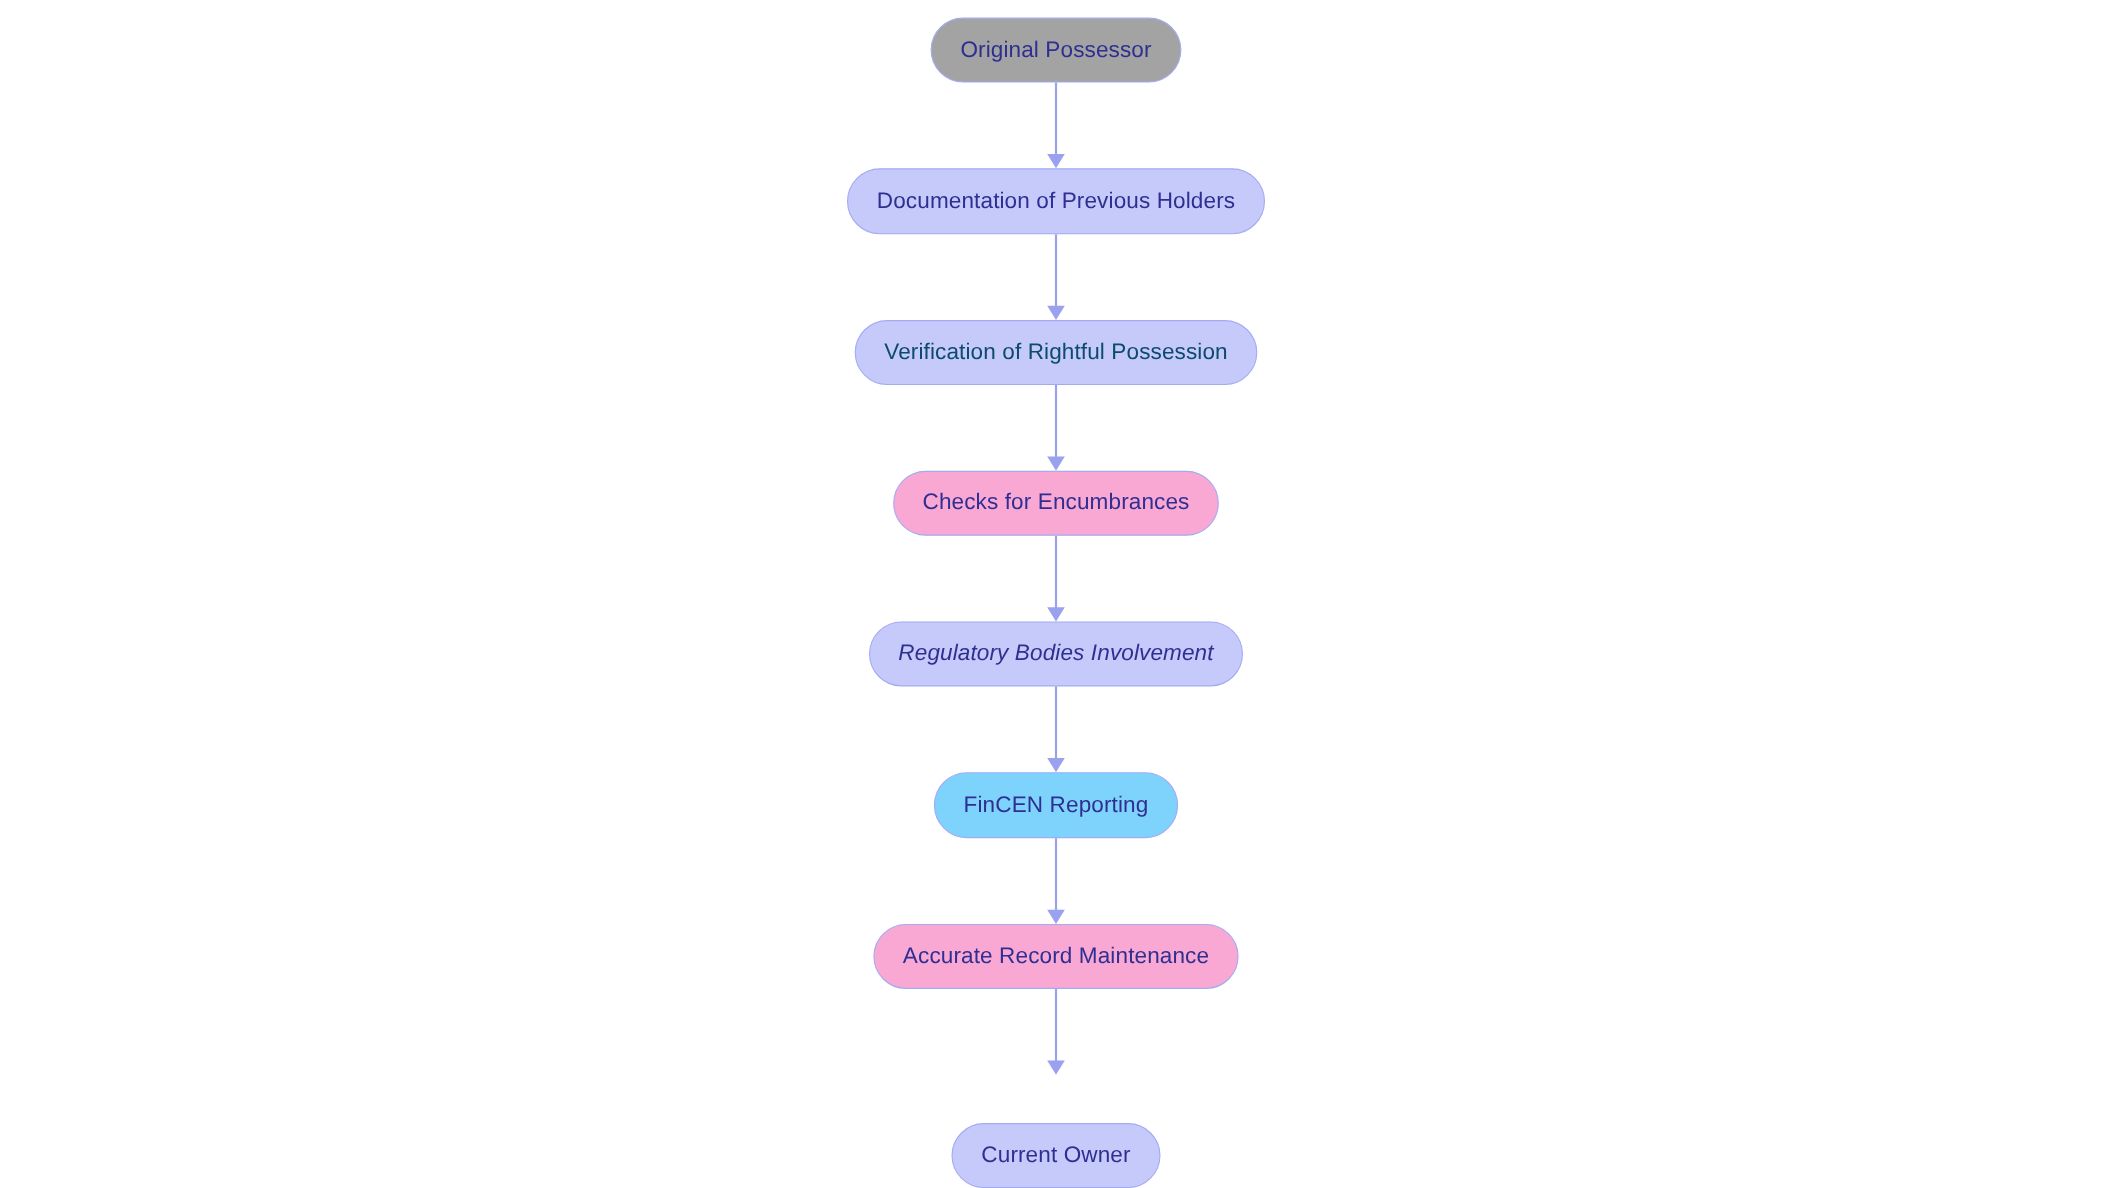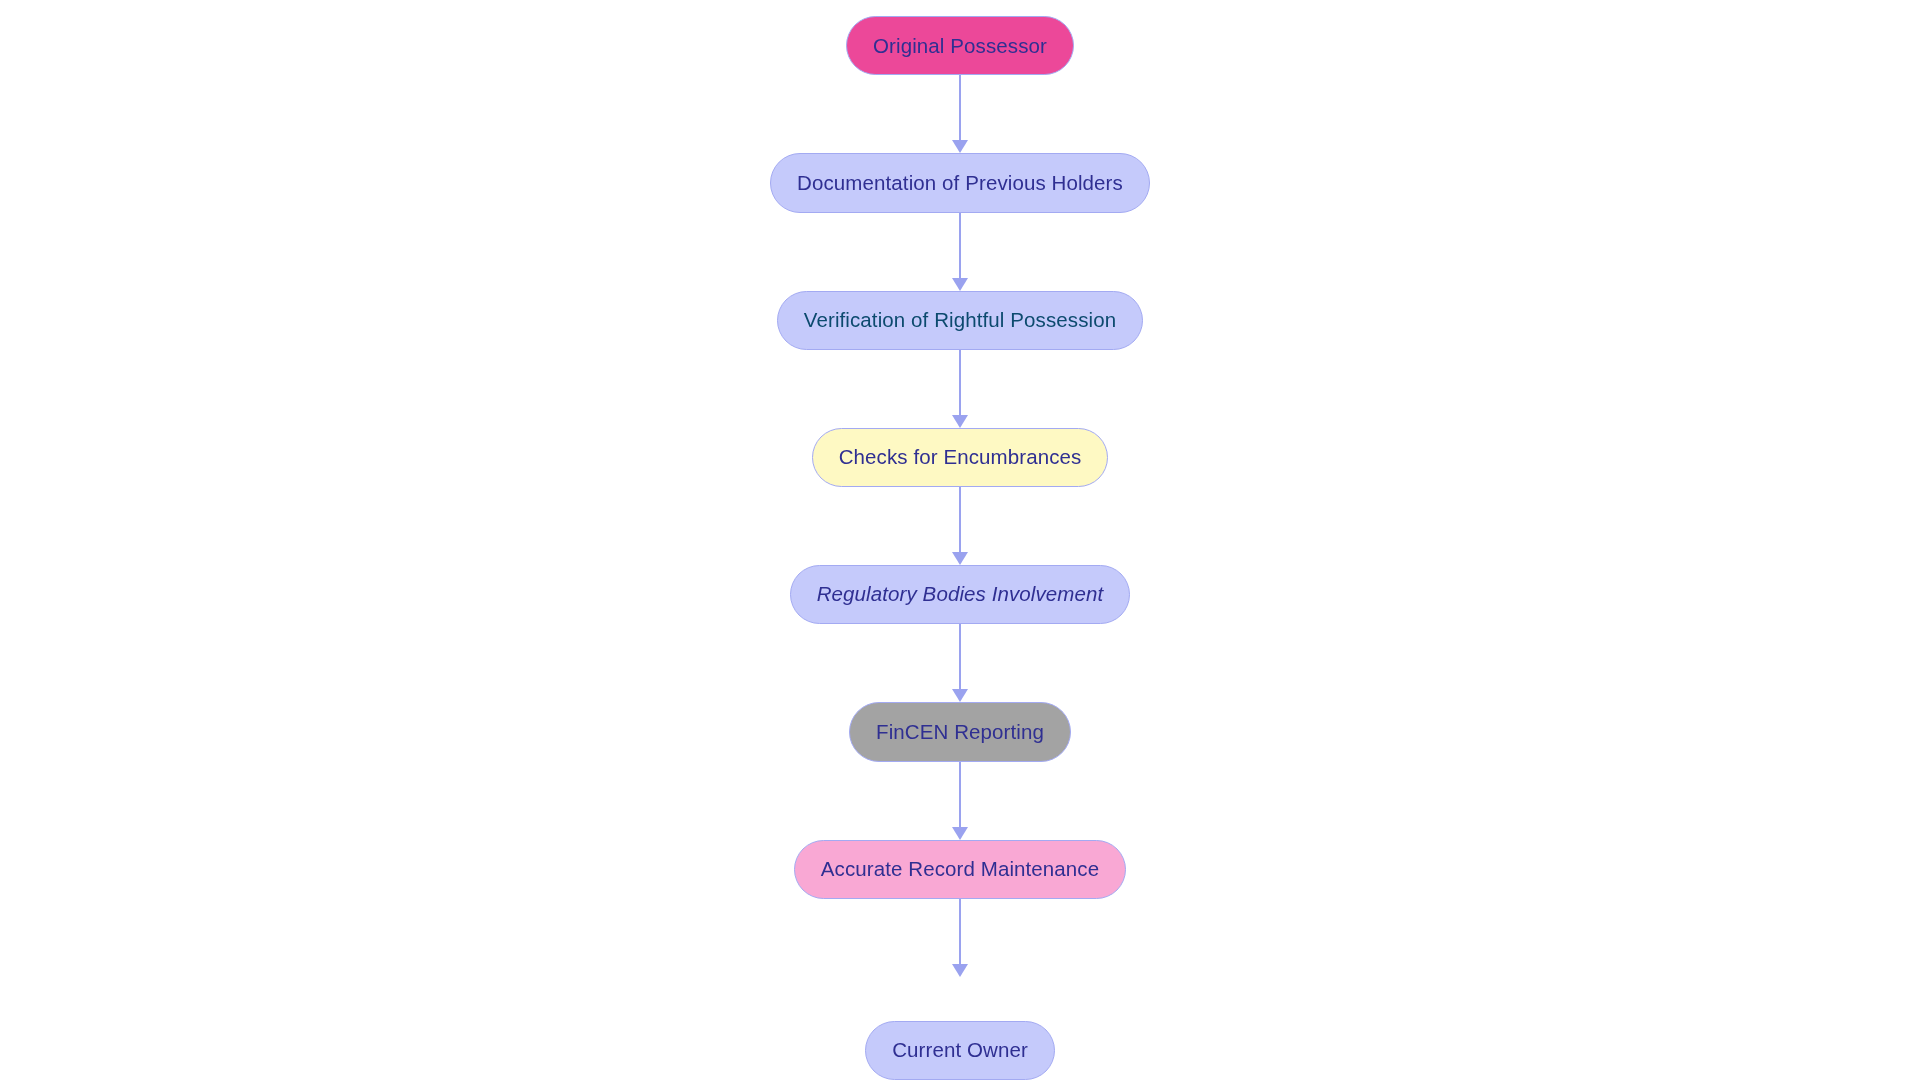--- a/index.html
+++ b/index.html
@@ -86,21 +86,21 @@
   .top-spacer { height: 17px; width: 1px; }
 </style>
 </head>
 <body style="background: rgb(255, 255, 255);">
 
 <div id="flowchart" style="background: rgb(255, 255, 255);">
   <div class="flow-column">
 
     <div class="top-spacer"></div>
 
-    <div class="node" style="background: #ec4899; border-color: rgb(163, 170, 242);">
+    <div class="node" style="background: #a3a3a3; border-color: rgb(163, 170, 242);">
       <span class="node-label" style="color: rgb(47, 47, 146);">Original Possessor</span>
     </div>
 
     <div class="connector">
       <div class="connector-line" style="background: rgb(154, 162, 239);"></div>
       <div class="connector-head" style="border-top-color: rgb(154, 162, 239);"></div>
     </div>
 
     <div class="node" style="background: rgb(197, 202, 251); border-color: rgb(163, 170, 242); text-align: right;">
       <span class="node-label" style="color: rgb(47, 47, 146);">Documentation of Previous Holders</span>
@@ -113,39 +113,39 @@
 
     <div class="node" style="background: rgb(197, 202, 251); border-color: rgb(163, 170, 242);">
       <span class="node-label" style="color: #0c4a6e;">Verification of Rightful Possession</span>
     </div>
 
     <div class="connector">
       <div class="connector-line" style="background: rgb(154, 162, 239);"></div>
       <div class="connector-head" style="border-top-color: rgb(154, 162, 239);"></div>
     </div>
 
-    <div class="node" style="background: #fef9c3; border-color: rgb(163, 170, 242);">
+    <div class="node" style="background: #f9a8d4; border-color: rgb(163, 170, 242);">
       <span class="node-label" style="color: rgb(47, 47, 146);">Checks for Encumbrances</span>
     </div>
 
     <div class="connector">
       <div class="connector-line" style="background: rgb(154, 162, 239);"></div>
       <div class="connector-head" style="border-top-color: rgb(154, 162, 239);"></div>
     </div>
 
     <div class="node" style="background: rgb(197, 202, 251); border-color: rgb(163, 170, 242); font-style: italic;">
       <span class="node-label" style="color: rgb(47, 47, 146);">Regulatory Bodies Involvement</span>
     </div>
 
     <div class="connector">
       <div class="connector-line" style="background: rgb(154, 162, 239);"></div>
       <div class="connector-head" style="border-top-color: rgb(154, 162, 239);"></div>
     </div>
 
-    <div class="node" style="background: #a3a3a3; border-color: rgb(163, 170, 242);">
+    <div class="node" style="background: #7dd3fc; border-color: rgb(163, 170, 242);">
       <span class="node-label" style="color: rgb(47, 47, 146);">FinCEN Reporting</span>
     </div>
 
     <div class="connector">
       <div class="connector-line" style="background: rgb(154, 162, 239);"></div>
       <div class="connector-head" style="border-top-color: rgb(154, 162, 239);"></div>
     </div>
 
     <div class="node" style="background: #f9a8d4; border-color: rgb(163, 170, 242);">
       <span class="node-label" style="color: rgb(47, 47, 146);">Accurate Record Maintenance</span>

